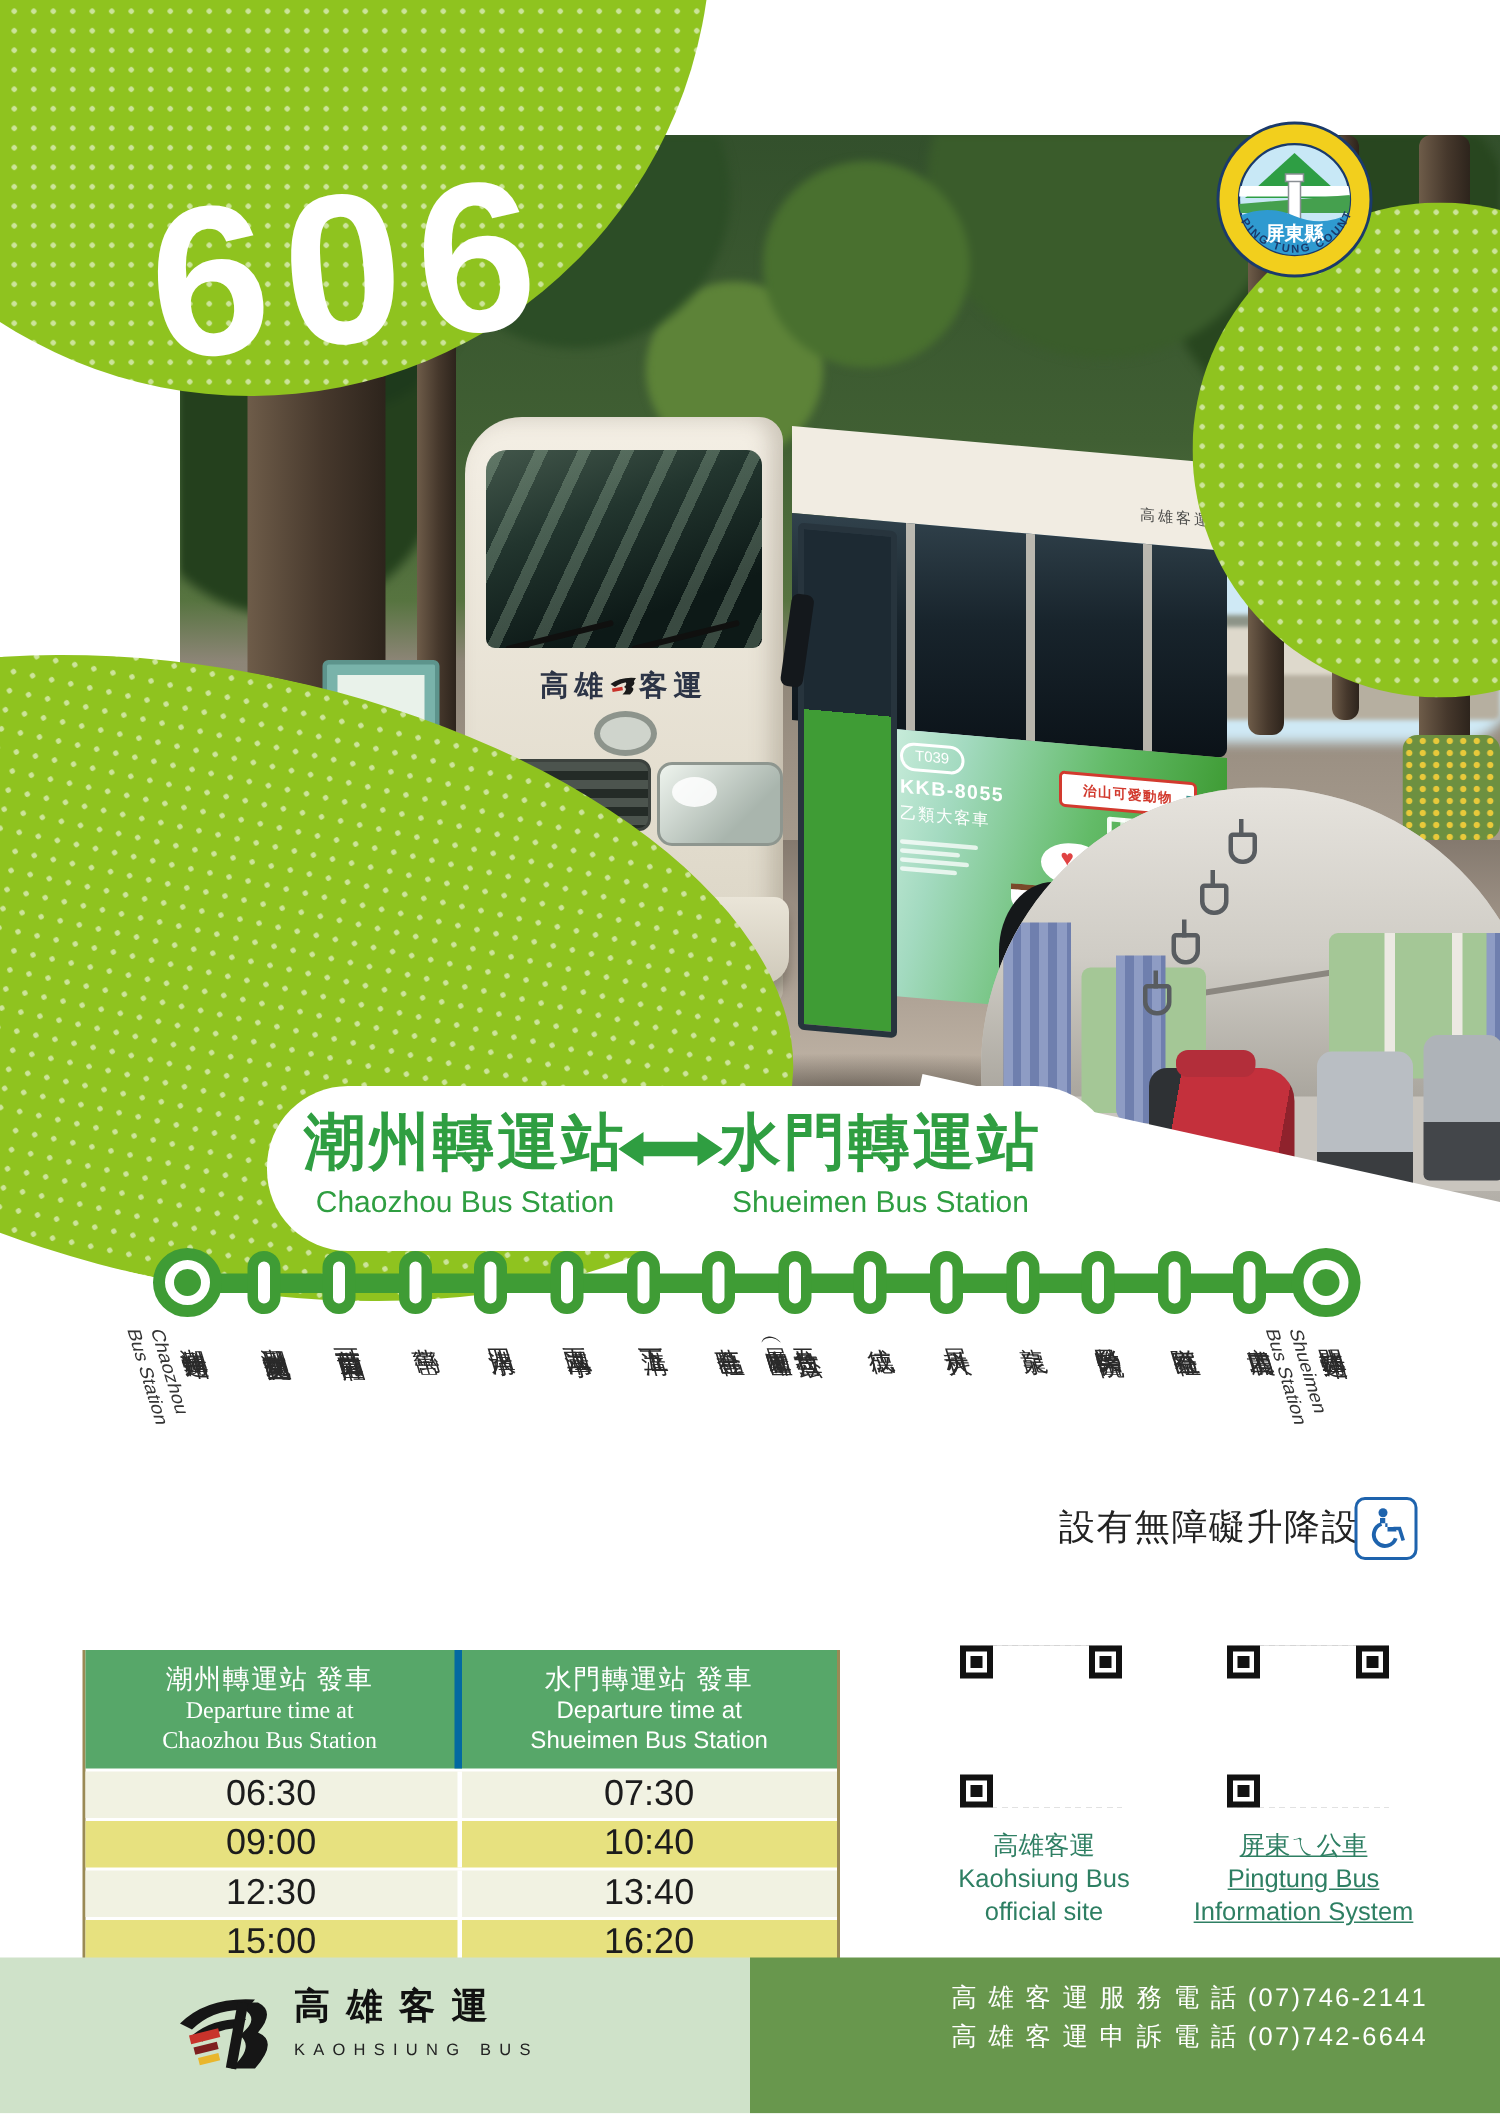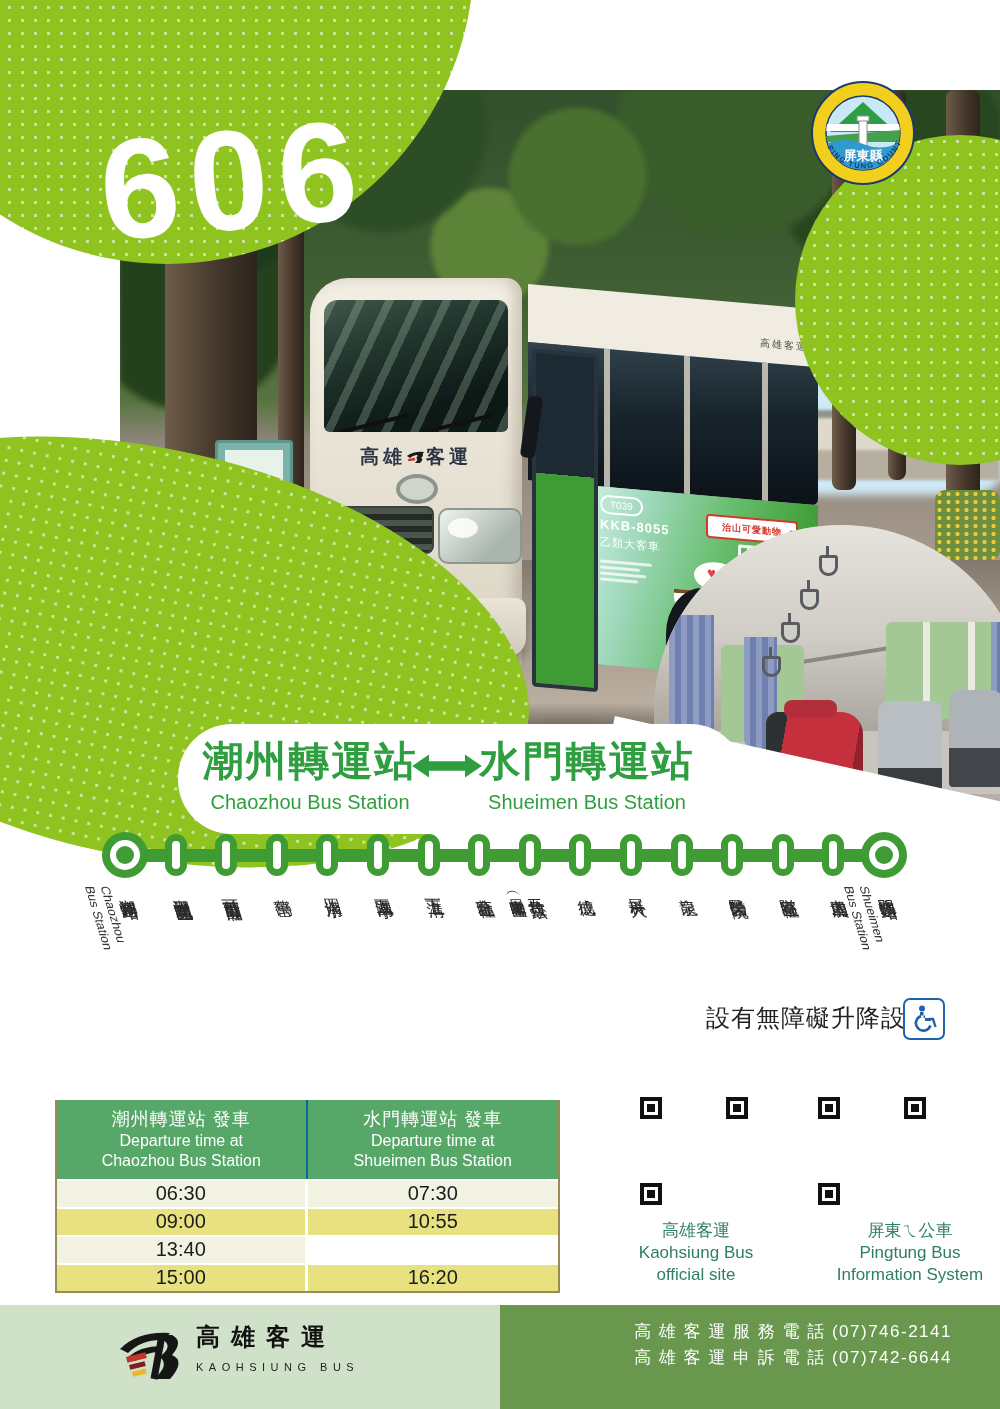--- a/index.html
+++ b/index.html
@@ -121,39 +121,39 @@
   #access-row{position:absolute;left:0;top:998px;width:1000px;z-index:10;}
   #access-text{position:absolute;left:706px;top:4px;font-size:24px;color:#222;letter-spacing:1px;}
   #access-icon{position:absolute;left:903px;top:0;width:38px;height:38px;border:2.5px solid #1e63ad;border-radius:7px;background:#fff;}
   #access-icon svg{display:block;margin:4px auto 0;}
 
   
   #tt-title{position:absolute;left:55px;top:1068px;width:375px;height:32px;background:#2f9e4b;color:#fff;font-size:22px;line-height:32px;text-align:right;padding-right:8px;box-sizing:border-box;z-index:10;letter-spacing:1px;}
   #tt-box{position:absolute;left:55px;top:1100px;width:505px;z-index:10;border:2px solid #9a8a55;border-top:none;box-sizing:border-box;background:#fff;}
   #tt-header{display:flex;background:#57a769;color:#fff;text-align:center;}
   #tt-header .cell{width:50%;padding:7px 0 8px;}
-  #tt-header .cell:first-child{border-right:2px solid #0369a1;box-sizing:border-box;}
+  #tt-header .cell:first-child{border-right:5px solid #0369a1;box-sizing:border-box;font-family:Liberation Serif, serif;}
   #tt-header .zh{font-size:18px;letter-spacing:1px;}
   #tt-header .en{font-size:16px;line-height:1.25;}
   .tt-row{display:flex;margin-top:2px;}
-  .tt-row .cell{width:50%;text-align:center;font-size:20px;color:#1c1c1c;padding:1px 0 2px;}
+  .tt-row .cell{width:50%;text-align:center;font-size:24px;color:#1c1c1c;padding:1px 0 2px;}
   .tt-row .cell:first-child{border-right:3px solid #fff;box-sizing:border-box;}
   .tt-row.light .cell{background:#f1f2e2;}
   .tt-row.yellow .cell{background:#e7e17f;}
 
   
   .qr{position:absolute;top:1097px;width:108px;height:108px;background-color:#fff;z-index:10;
       background-image:repeating-linear-gradient(0deg,#161616 0 4px,transparent 4px 9px),repeating-linear-gradient(90deg,#161616 0 4px,transparent 4px 7px);
       background-blend-mode:screen;outline:6px solid #fff;}
   .qr .finder{position:absolute;width:22px;height:22px;border:4px solid #111;background:#fff;box-sizing:border-box;}
   .qr .finder::after{content:"";position:absolute;left:3px;top:3px;width:8px;height:8px;background:#111;}
   .qr .f1{left:0;top:0;} .qr .f2{right:0;top:0;} .qr .f3{left:0;bottom:0;}
   #qr1{left:640px;} #qr2{left:818px;}
   .qr-label{position:absolute;top:1220px;width:170px;text-align:center;color:#2e7f63;font-size:17px;line-height:1.3;z-index:10;}
-  #qr1-label{left:611px;} #qr2-label{left:825px;}
+  #qr1-label{left:611px;} #qr2-label{left:784px;text-decoration:underline;}
 
   
   #footer{position:absolute;left:0;top:1305px;width:1000px;height:104px;z-index:10;}
   #footer .left{position:absolute;left:0;top:0;width:500px;height:100%;background:#cfe2c9;}
   #footer .right{position:absolute;left:500px;top:0;width:500px;height:100%;background:#68974d;}
   #kb-logo{position:absolute;left:118px;top:22px;}
   #kb-text{position:absolute;left:196px;top:16px;}
   #kb-text .zh{font-size:24px;font-weight:bold;color:#111;letter-spacing:11px;}
   #kb-text .en{font-size:11px;color:#222;letter-spacing:5.5px;margin-top:8px;}
   #phones{position:absolute;right:48px;top:14px;width:430px;text-align:right;color:#fff;}
@@ -397,23 +397,24 @@
         <div class="en">Shueimen Bus Station</div>
       </div>
     </div>
     <div id="tt-rows">
         <div class="tt-row light">
           <div class="cell">06:30</div>
           <div class="cell">07:30</div>
         </div>
         <div class="tt-row yellow">
           <div class="cell">09:00</div>
-          <div class="cell">10:55</div>
+          <div class="cell">10:40</div>
         </div>
         <div class="tt-row light">
+          <div class="cell">12:30</div>
           <div class="cell">13:40</div>
         </div>
         <div class="tt-row yellow">
           <div class="cell">15:00</div>
           <div class="cell">16:20</div>
         </div>
       </div>
   </div>
 
   <div id="qr1" class="qr">

